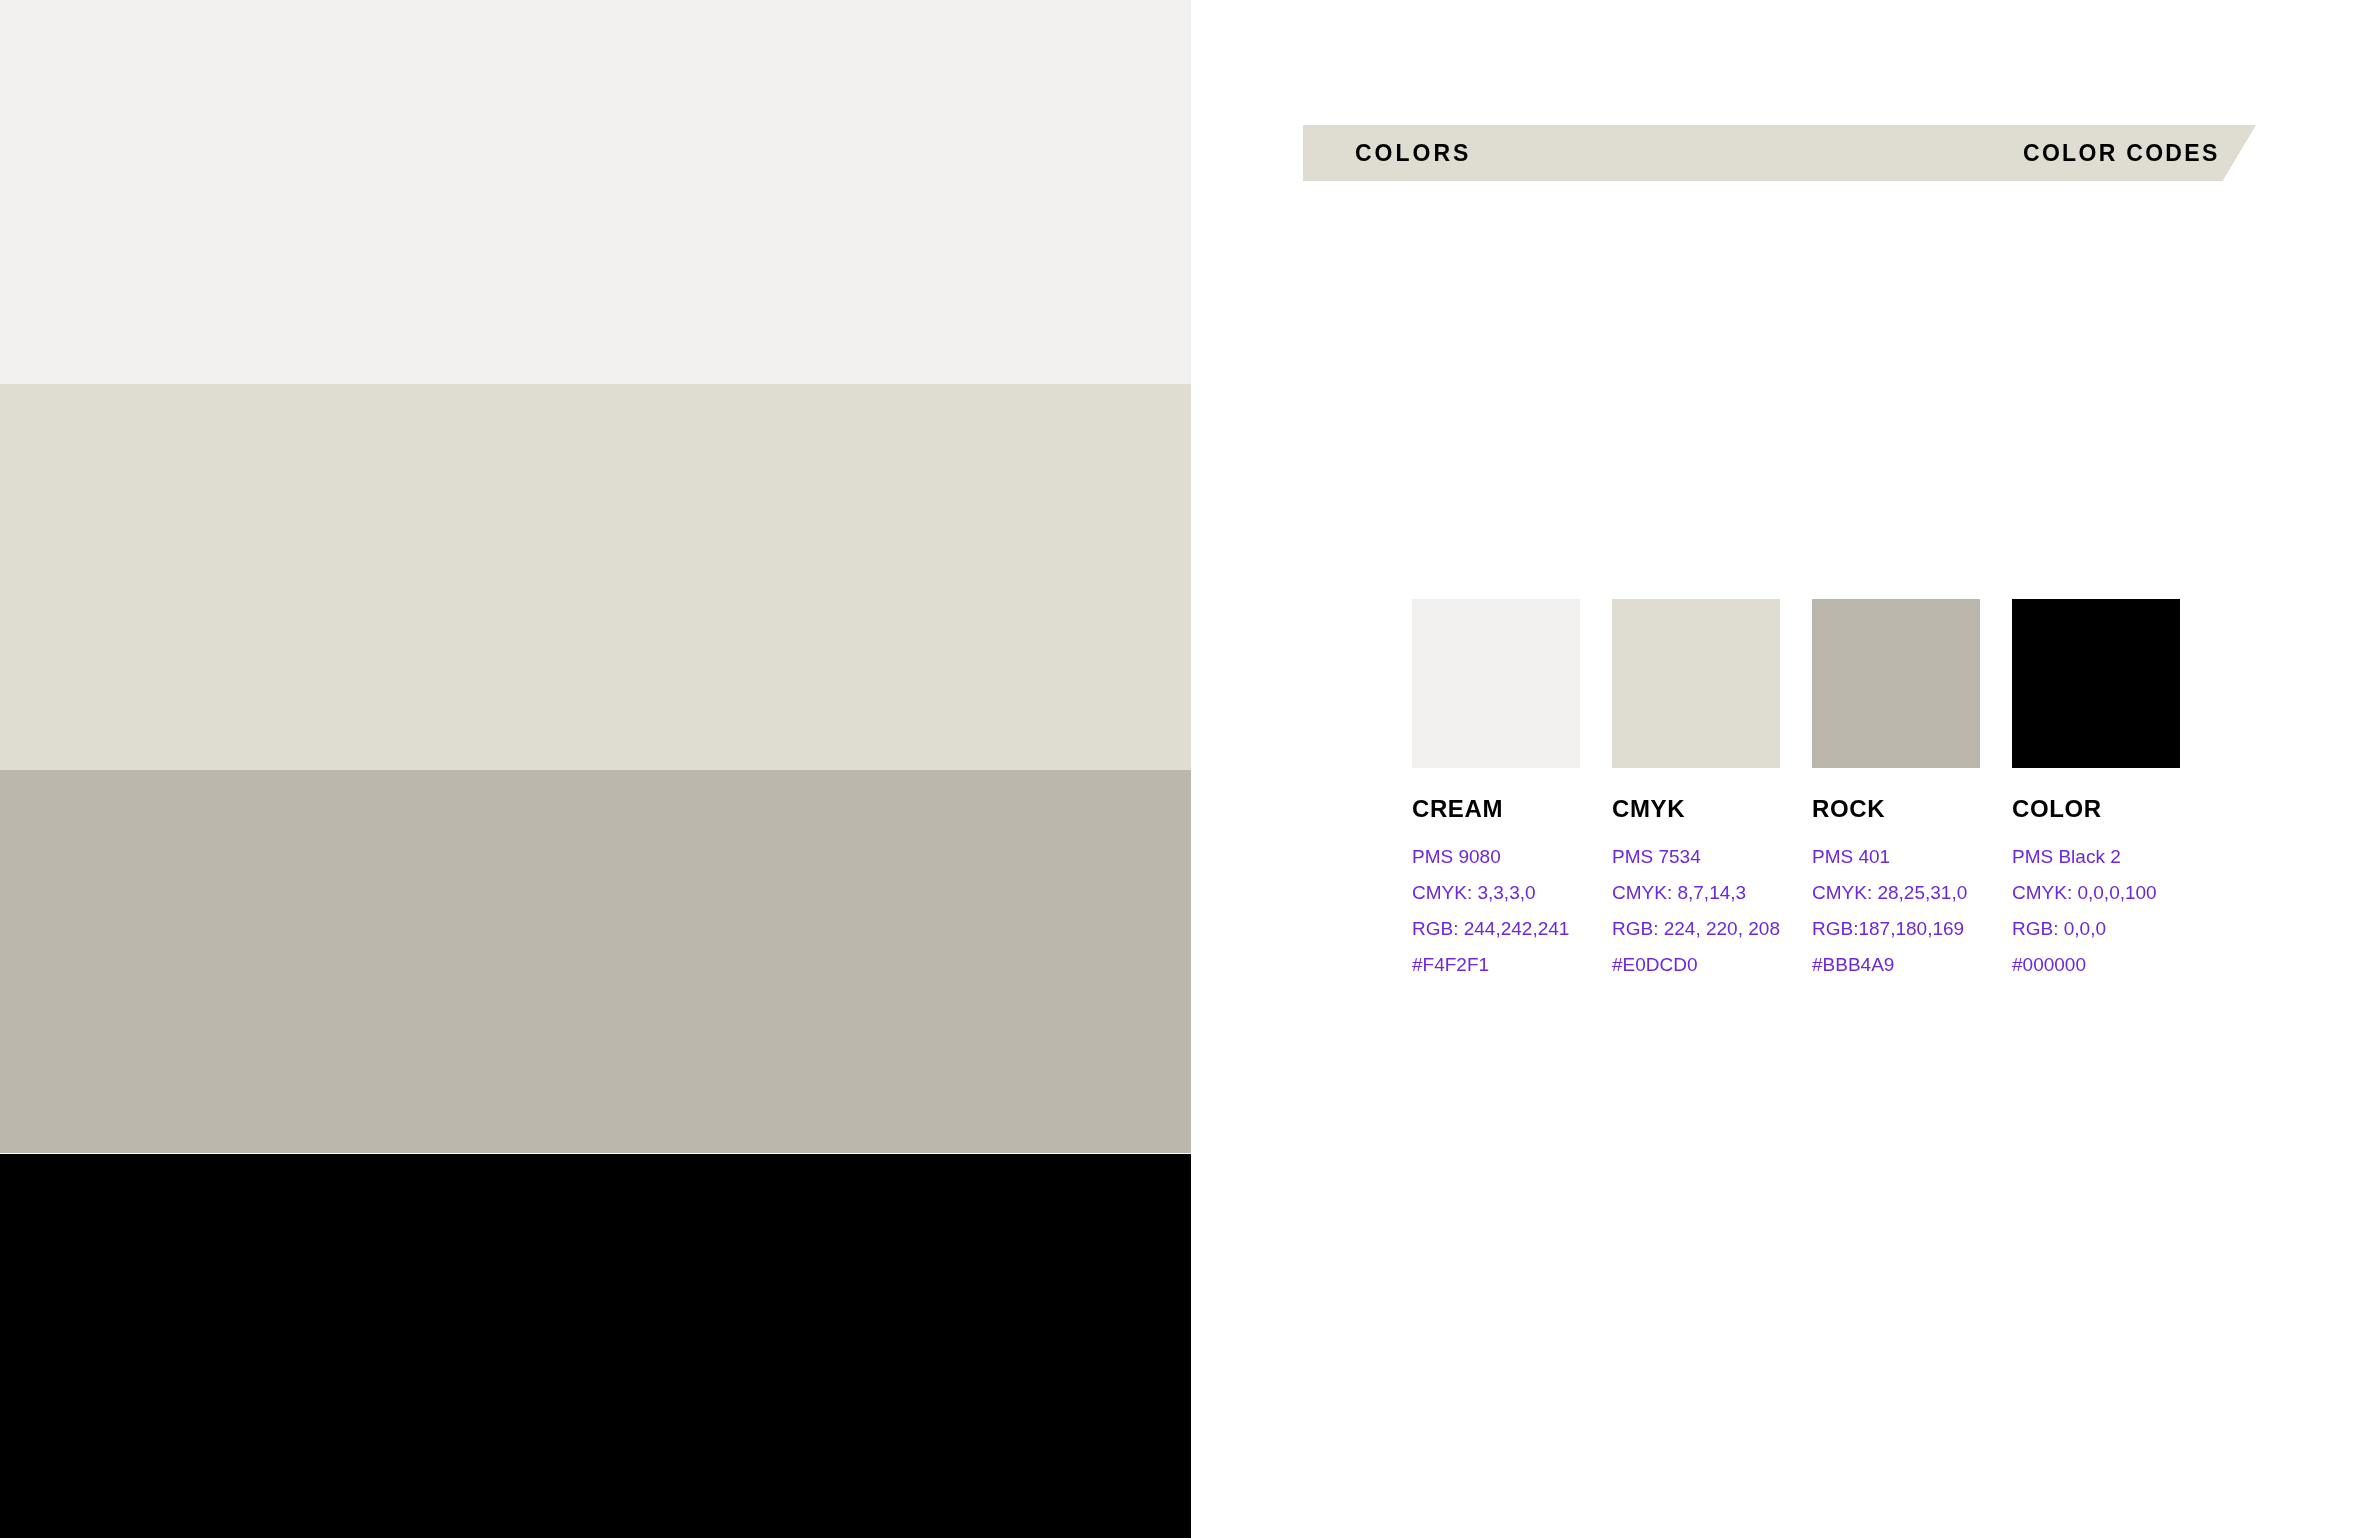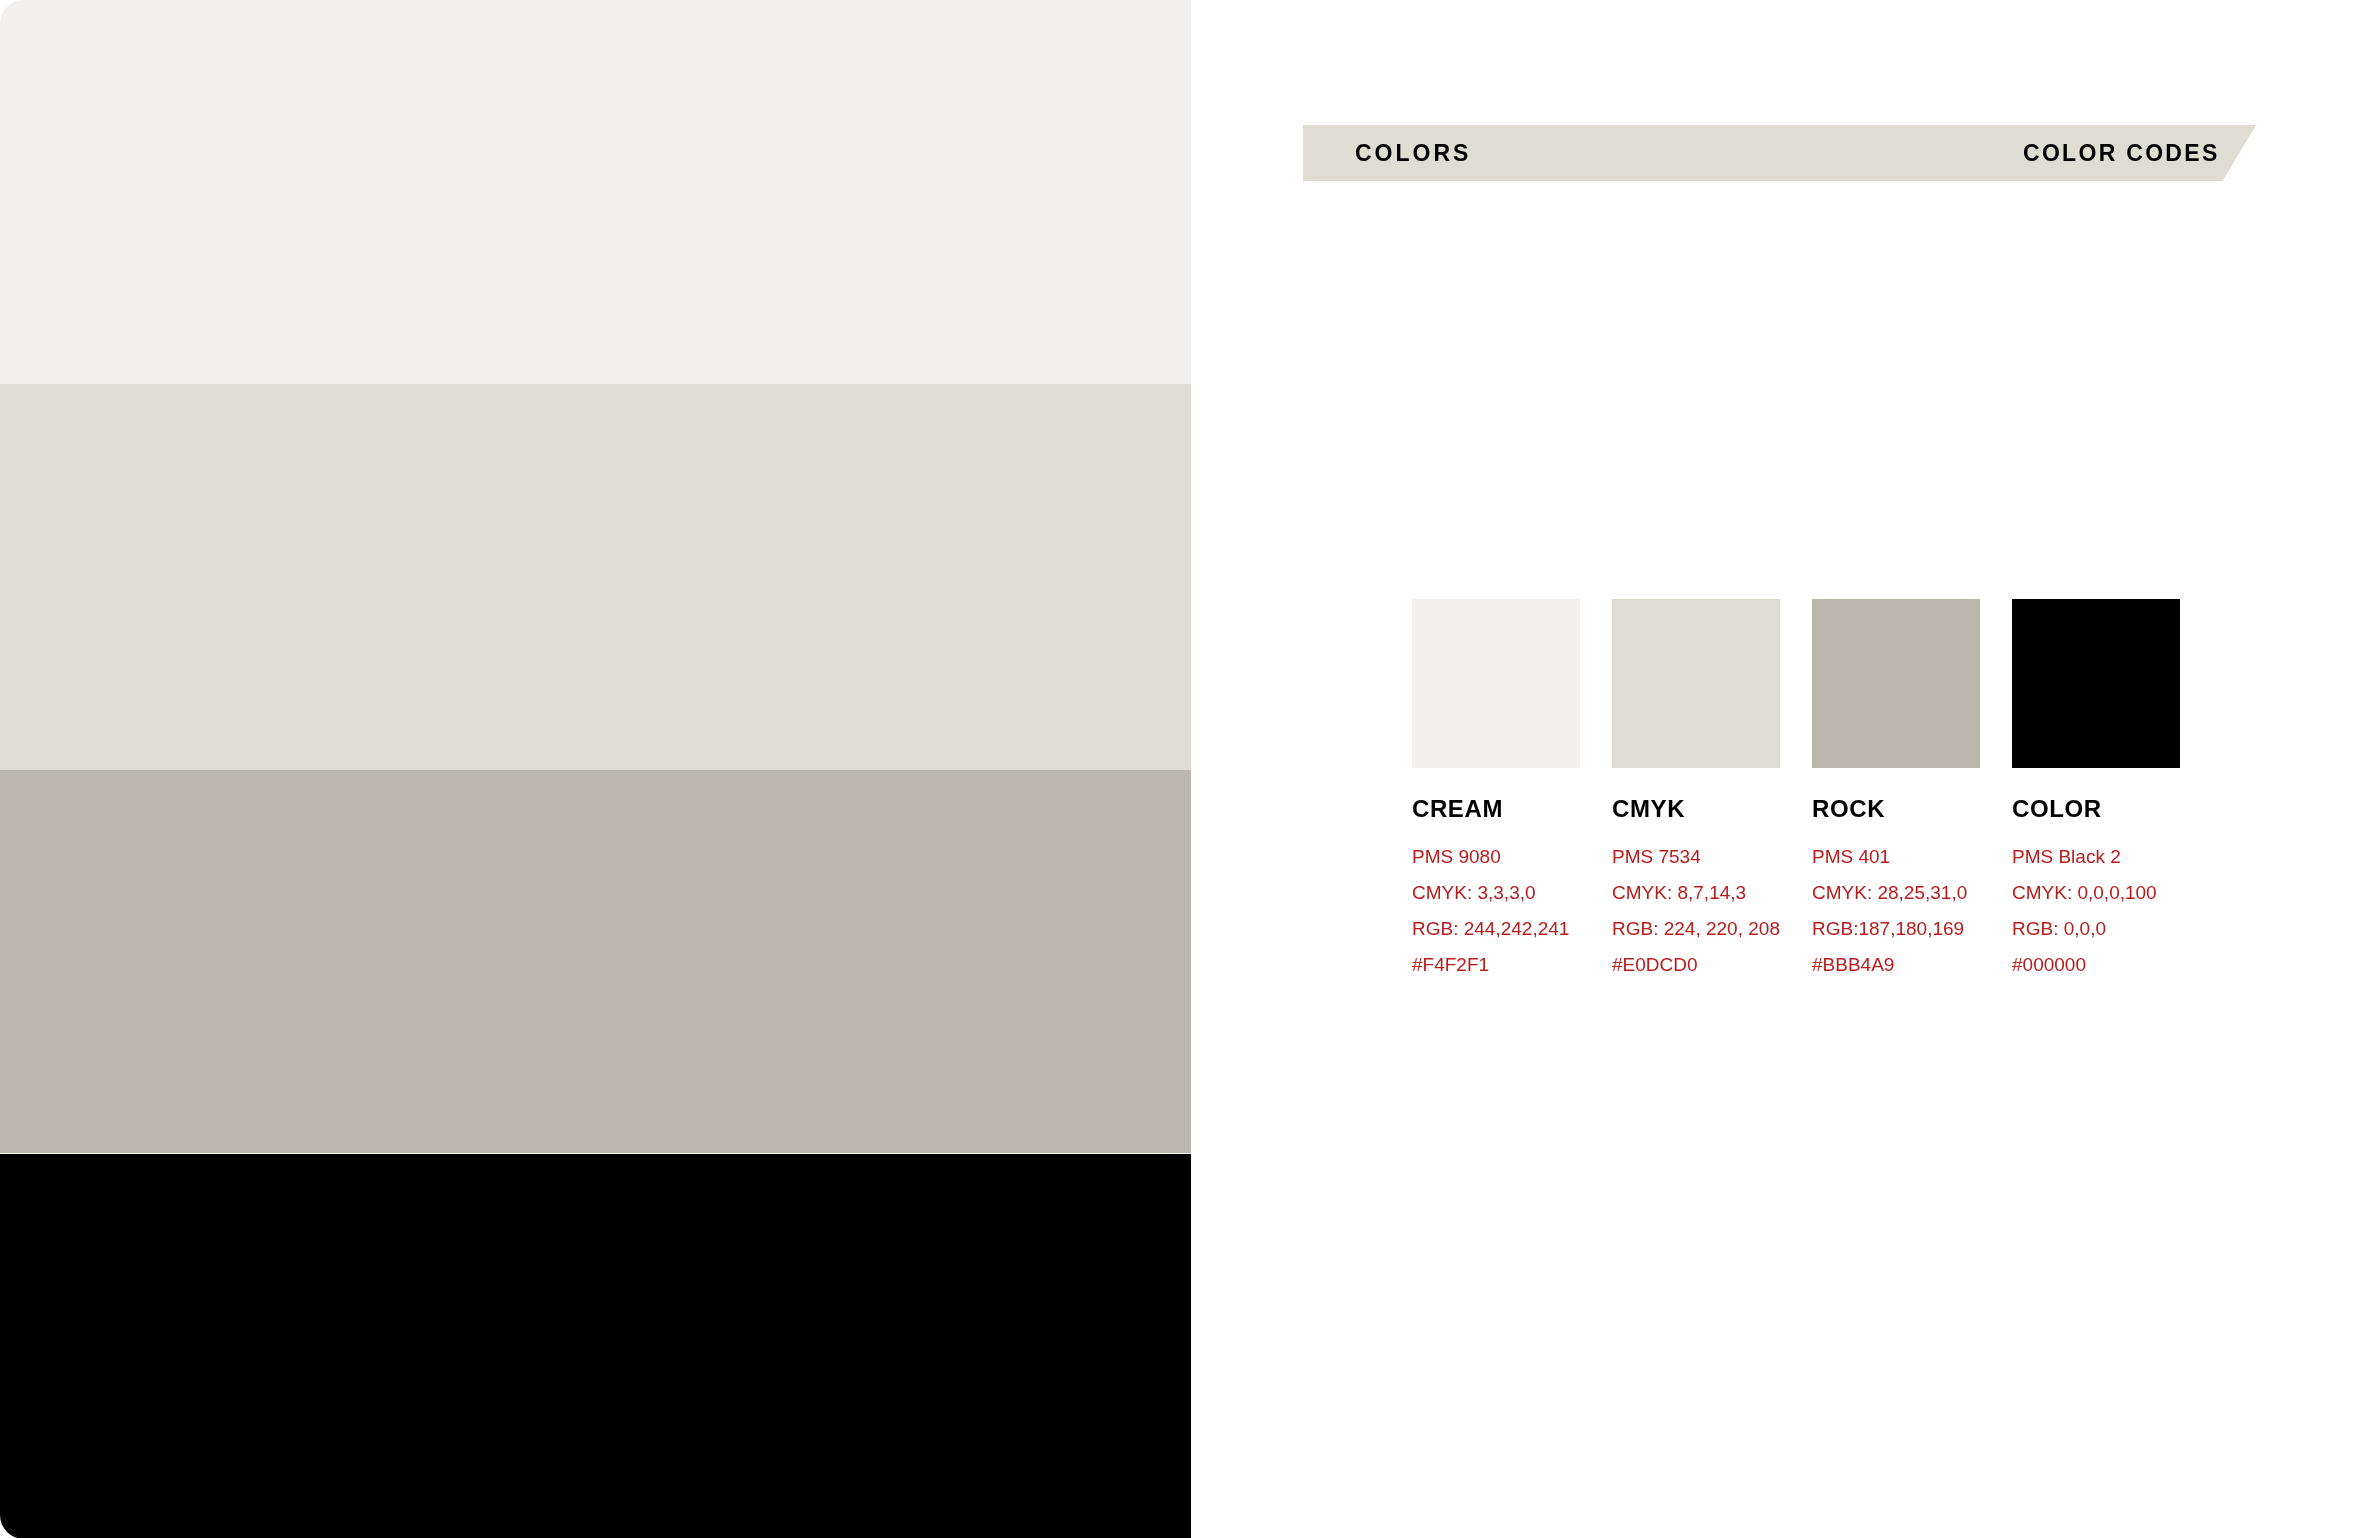--- a/index.html
+++ b/index.html
@@ -11,21 +11,20 @@
   body {
     font-family: "Liberation Sans", sans-serif;
     -webkit-font-smoothing: antialiased;
   }
   #page {
     position: relative;
     width: 2378px;
     height: 1539px;
     background: #ffffff;
     overflow: hidden;
-    border-radius: 24px;
   }
 
   
   #color-bands {
     position: absolute;
     left: 0;
     top: 0;
     width: 1191px;
     height: 1539px;
   }
@@ -98,21 +97,21 @@
     color: #000000;
     line-height: 1;
     white-space: nowrap;
   }
   .swatch-specs {
     margin-top: 18px;
   }
   .spec-line {
     font-size: 19px;
     font-weight: 400;
-    color: #b91c1c;
+    color: #6d28d9;
     line-height: 36px;
     white-space: nowrap;
   }
 </style>
 </head>
 <body>
 
 <div id="page">
 
   <div id="color-bands">

